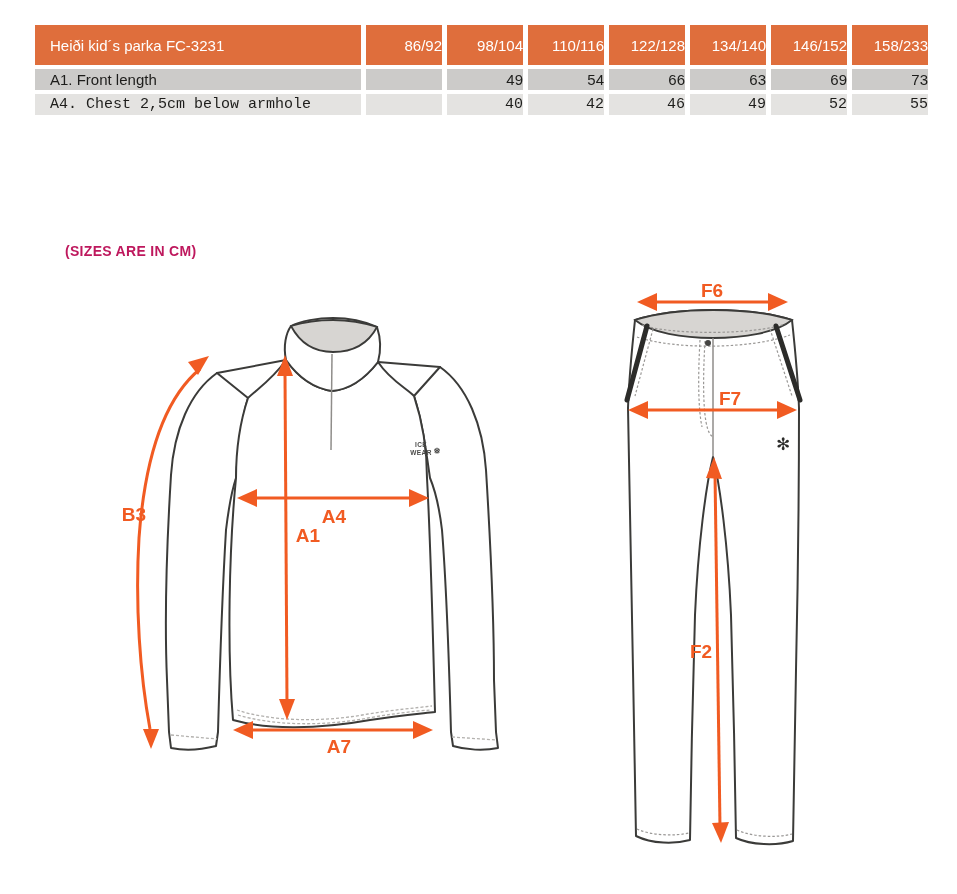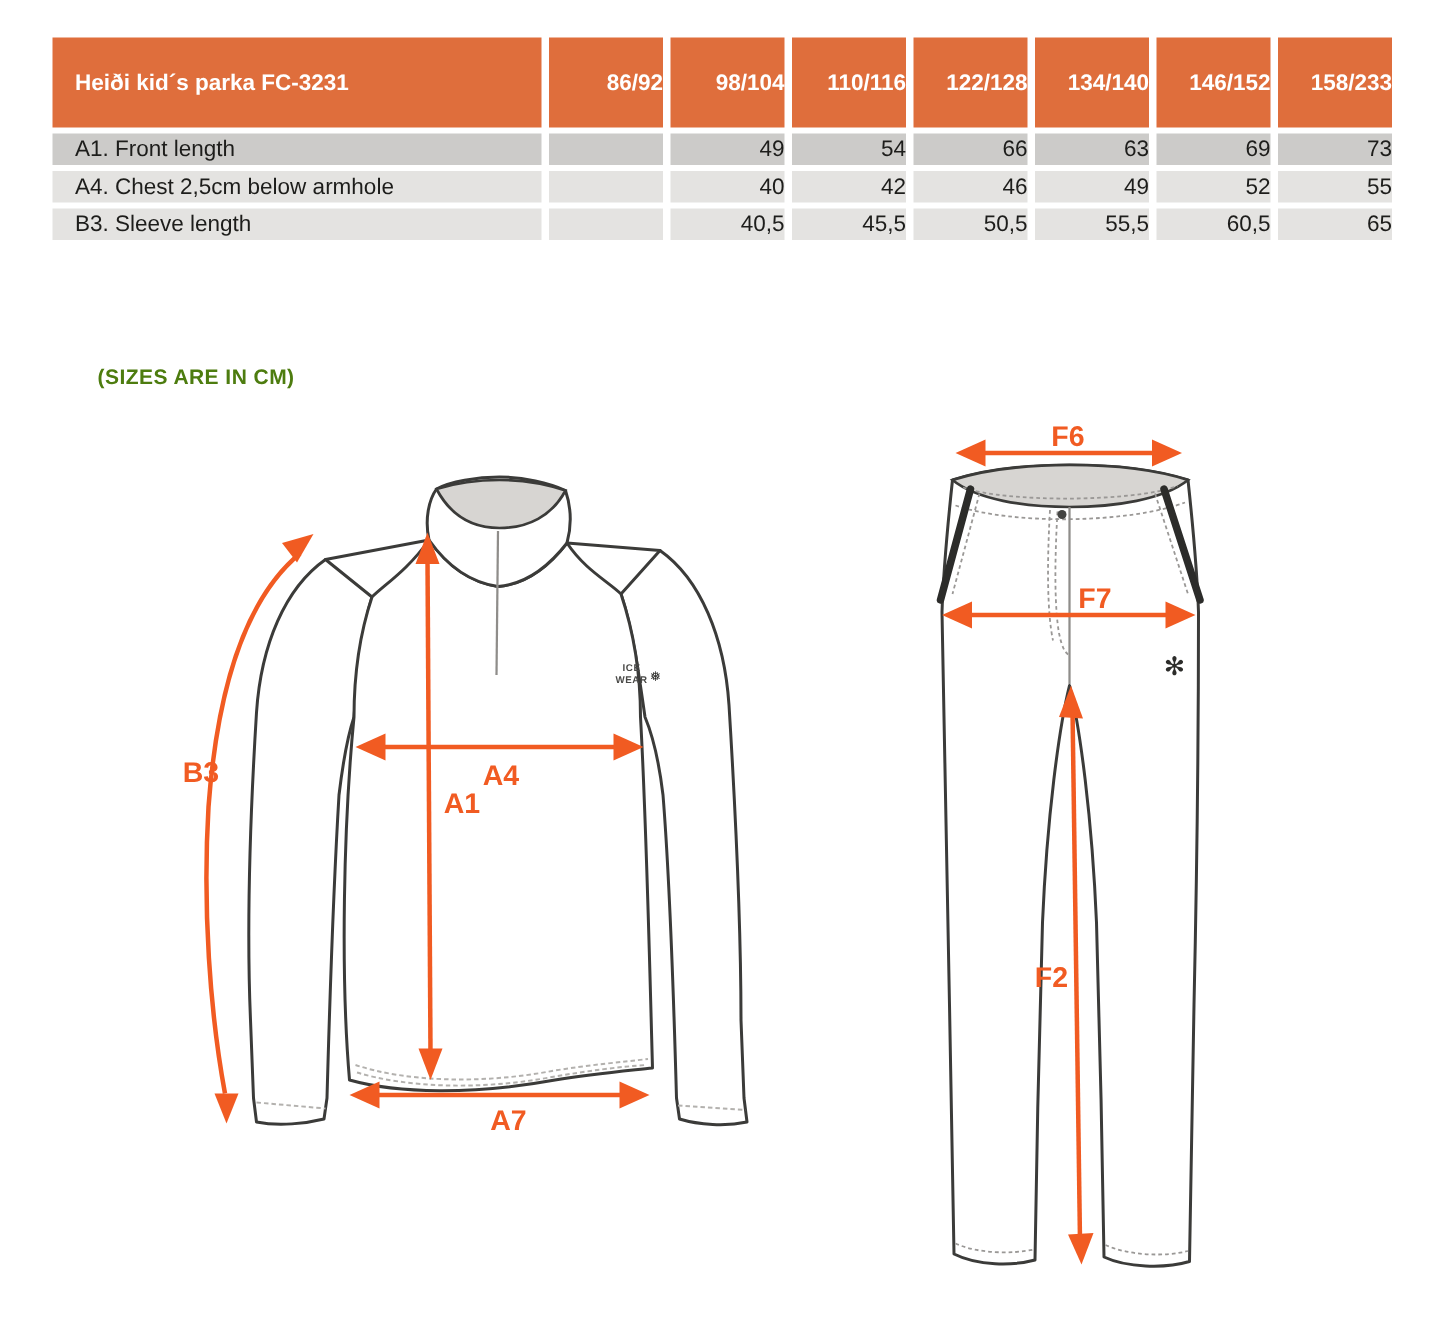--- a/index.html
+++ b/index.html
@@ -2,28 +2,28 @@
 <html><head>
 <meta charset="utf-8">
 <style>
   html,body{margin:0;padding:0;background:#ffffff;}
   .page{position:relative;width:957px;height:894px;background:#ffffff;overflow:hidden;
         font-family:"Liberation Sans",sans-serif;color:#1d1d1b;}
   
   table.sizetable{position:absolute;left:30px;top:21px;border-collapse:separate;
         border-spacing:5px 4px;table-layout:fixed;}
   table.sizetable th,table.sizetable td{font-size:15px;padding:0;}
-  table.sizetable th{background:#df6e3c;color:#ffffff;font-weight:bold;height:60px;}
+  table.sizetable th{background:#df6e3c;color:#ffffff;font-weight:normal;height:40px;}
   table.sizetable th.c0,table.sizetable td.c0{text-align:left;padding-left:15px;}
   table.sizetable th:not(.c0),table.sizetable td:not(.c0){text-align:right;}
   table.sizetable td{height:21px;}
   tr.dark td{background:#cccbc9;}
-  tr.light td{background:#e4e3e1;}
+  tr.light td{background:#e4e3e1;font-family:Liberation Mono, monospace;}
   .note{position:absolute;left:65px;top:243px;font-size:14px;font-weight:bold;
-        color:#4d7c0f;letter-spacing:.3px;}
+        color:#be185d;letter-spacing:.3px;}
   .shirt-svg{position:absolute;left:60px;top:280px;}
   .pants-svg{position:absolute;left:590px;top:280px;}
   .outline{fill:#ffffff;stroke:#3b3b39;stroke-width:2;stroke-linejoin:round;}
   .seam{fill:none;stroke:#3b3b39;stroke-width:2;stroke-linecap:round;}
   .stitch{fill:none;stroke:#b3b1ae;stroke-width:1.3;stroke-dasharray:3,2;}
   .stitch2{fill:none;stroke:#9a9896;stroke-width:1.2;stroke-dasharray:2.5,2;}
   .grayfill{fill:#d7d5d2;stroke:#3b3b39;stroke-width:1.8;}
   .zip{fill:none;stroke:#8f8d8a;stroke-width:1.5;}
   .pocket{fill:none;stroke:#2c2c2a;stroke-width:5;stroke-linecap:round;}
   .m-line{fill:none;stroke:#f15b22;stroke-width:3;}
@@ -76,30 +76,20 @@
         <tr class="light">
           <td class="c0">A4. Chest 2,5cm below armhole</td>
           <td></td>
           <td>40</td>
           <td>42</td>
           <td>46</td>
           <td>49</td>
           <td>52</td>
           <td>55</td>
         </tr>
-        <tr class="light">
-          <td class="c0">B3. Sleeve length</td>
-          <td></td>
-          <td>40,5</td>
-          <td>45,5</td>
-          <td>50,5</td>
-          <td>55,5</td>
-          <td>60,5</td>
-          <td>65</td>
-        </tr>
       </tbody>
   </table>
 
   <div class="note">(SIZES ARE IN CM)</div>
 
   <svg class="shirt-svg" width="470" height="560" viewBox="0 0 470 560">
     <g>
 
       <path class="outline" d="M157,93 C130,112 114,150 111,195 C107,260 104,330 107,400 L109,452 L111,468
            C126,471 144,469 156,466 L158,452 C160,380 163,300 166,250 C169,225 172,210 176,198

